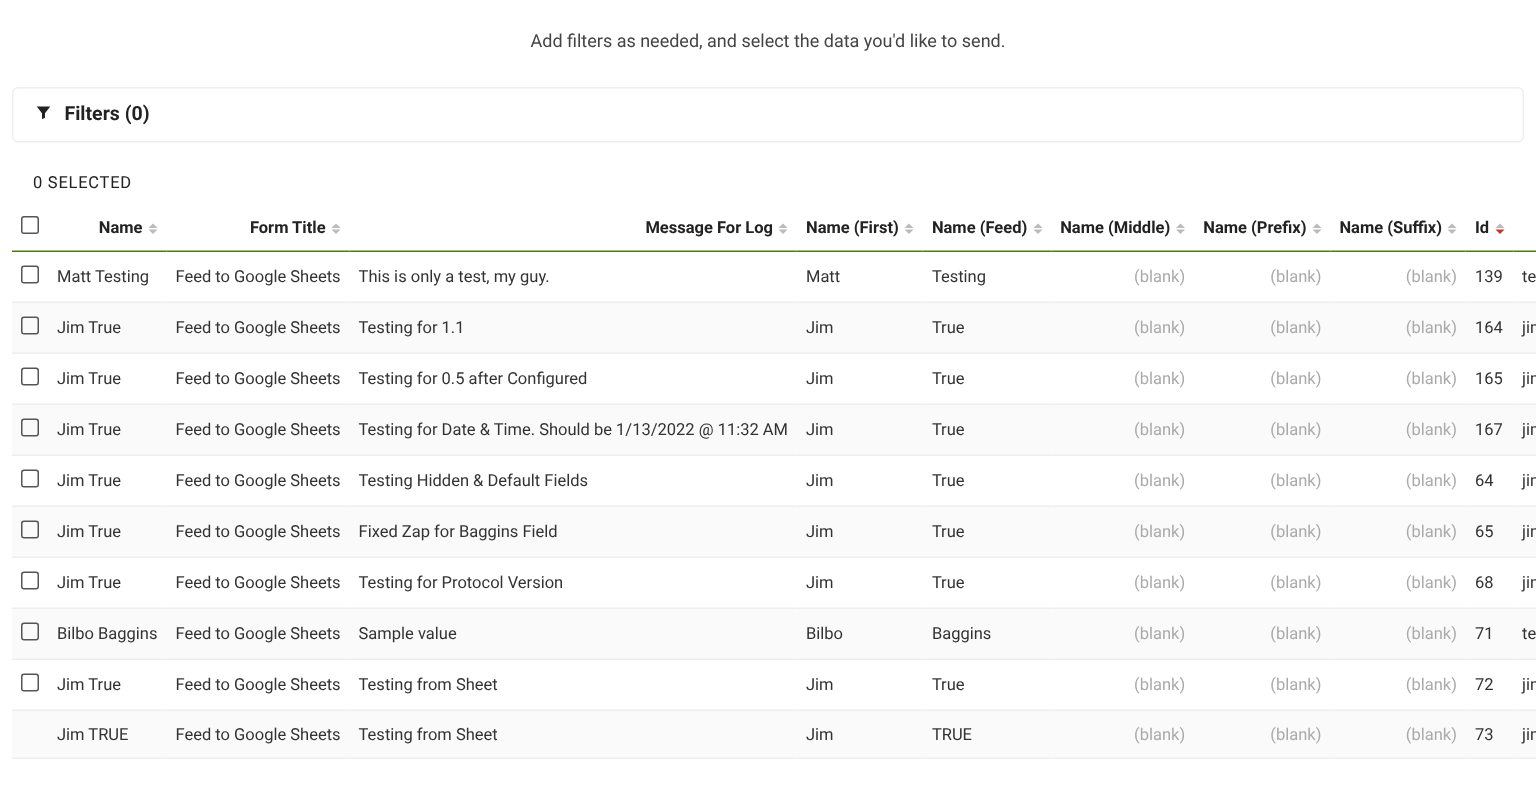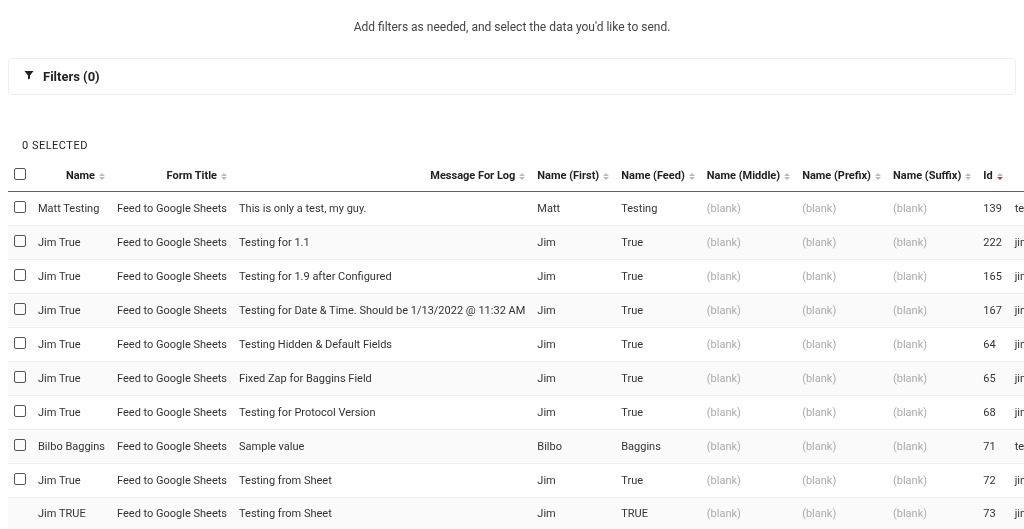--- a/index.html
+++ b/index.html
@@ -24,21 +24,21 @@
       color: #1a1a1a;
     }
     .page-subtitle {
       font-size: 12px;
       color: #444;
     }
     .filters-bar {
       border: 1px solid #eee;
       border-radius: 4px;
       padding: 10px 14px;
-      margin-bottom: 36px;
+      margin-bottom: 12px;
       display: flex;
       align-items: flex-start;
       gap: 8px;
       font-size: 13px;
       font-weight: 700;
       cursor: pointer;
     }
     .filter-icon svg { display: block; }
     .selected-bar {
       font-size: 11px;
@@ -61,21 +61,21 @@
       white-space: nowrap;
       color: #222;
     }
     tbody td {
       padding: 9px 6px;
       border-bottom: 1px solid #eee;
       white-space: nowrap;
       color: #333;
     }
     tbody tr:nth-child(even) { background: #fafafa; }
-    .blank { color: #aaa; }
+    .blank { color: #aaa; text-align: right; }
     .sort-icon {
       display: inline-flex;
       flex-direction: column;
       vertical-align: middle;
       margin-left: 4px;
       line-height: 0;
     }
     .sort-icon .up, .sort-icon .down {
       width: 0; height: 0;
       border-left: 3px solid transparent;
@@ -177,28 +177,28 @@
         <tr>
           <td class="checkbox-col"><span class="checkbox"></span></td>
           <td>Jim True</td>
           <td>Feed to Google Sheets</td>
           <td>Testing for 1.1</td>
           <td>Jim</td>
           <td>True</td>
           <td class="blank">(blank)</td>
           <td class="blank">(blank)</td>
           <td class="blank">(blank)</td>
-          <td>222</td>
-          <td>jimtrue@jimtrue.com</td>
-        </tr>
-        <tr>
-          <td class="checkbox-col"><span class="checkbox"></span></td>
-          <td>Jim True</td>
-          <td>Feed to Google Sheets</td>
-          <td>Testing for 1.9 after Configured</td>
+          <td>164</td>
+          <td>jimtrue@jimtrue.com</td>
+        </tr>
+        <tr>
+          <td class="checkbox-col"><span class="checkbox"></span></td>
+          <td>Jim True</td>
+          <td>Feed to Google Sheets</td>
+          <td>Testing for 0.5 after Configured</td>
           <td>Jim</td>
           <td>True</td>
           <td class="blank">(blank)</td>
           <td class="blank">(blank)</td>
           <td class="blank">(blank)</td>
           <td>165</td>
           <td>jimtrue@jimtrue.com</td>
         </tr>
         <tr>
           <td class="checkbox-col"><span class="checkbox"></span></td>

